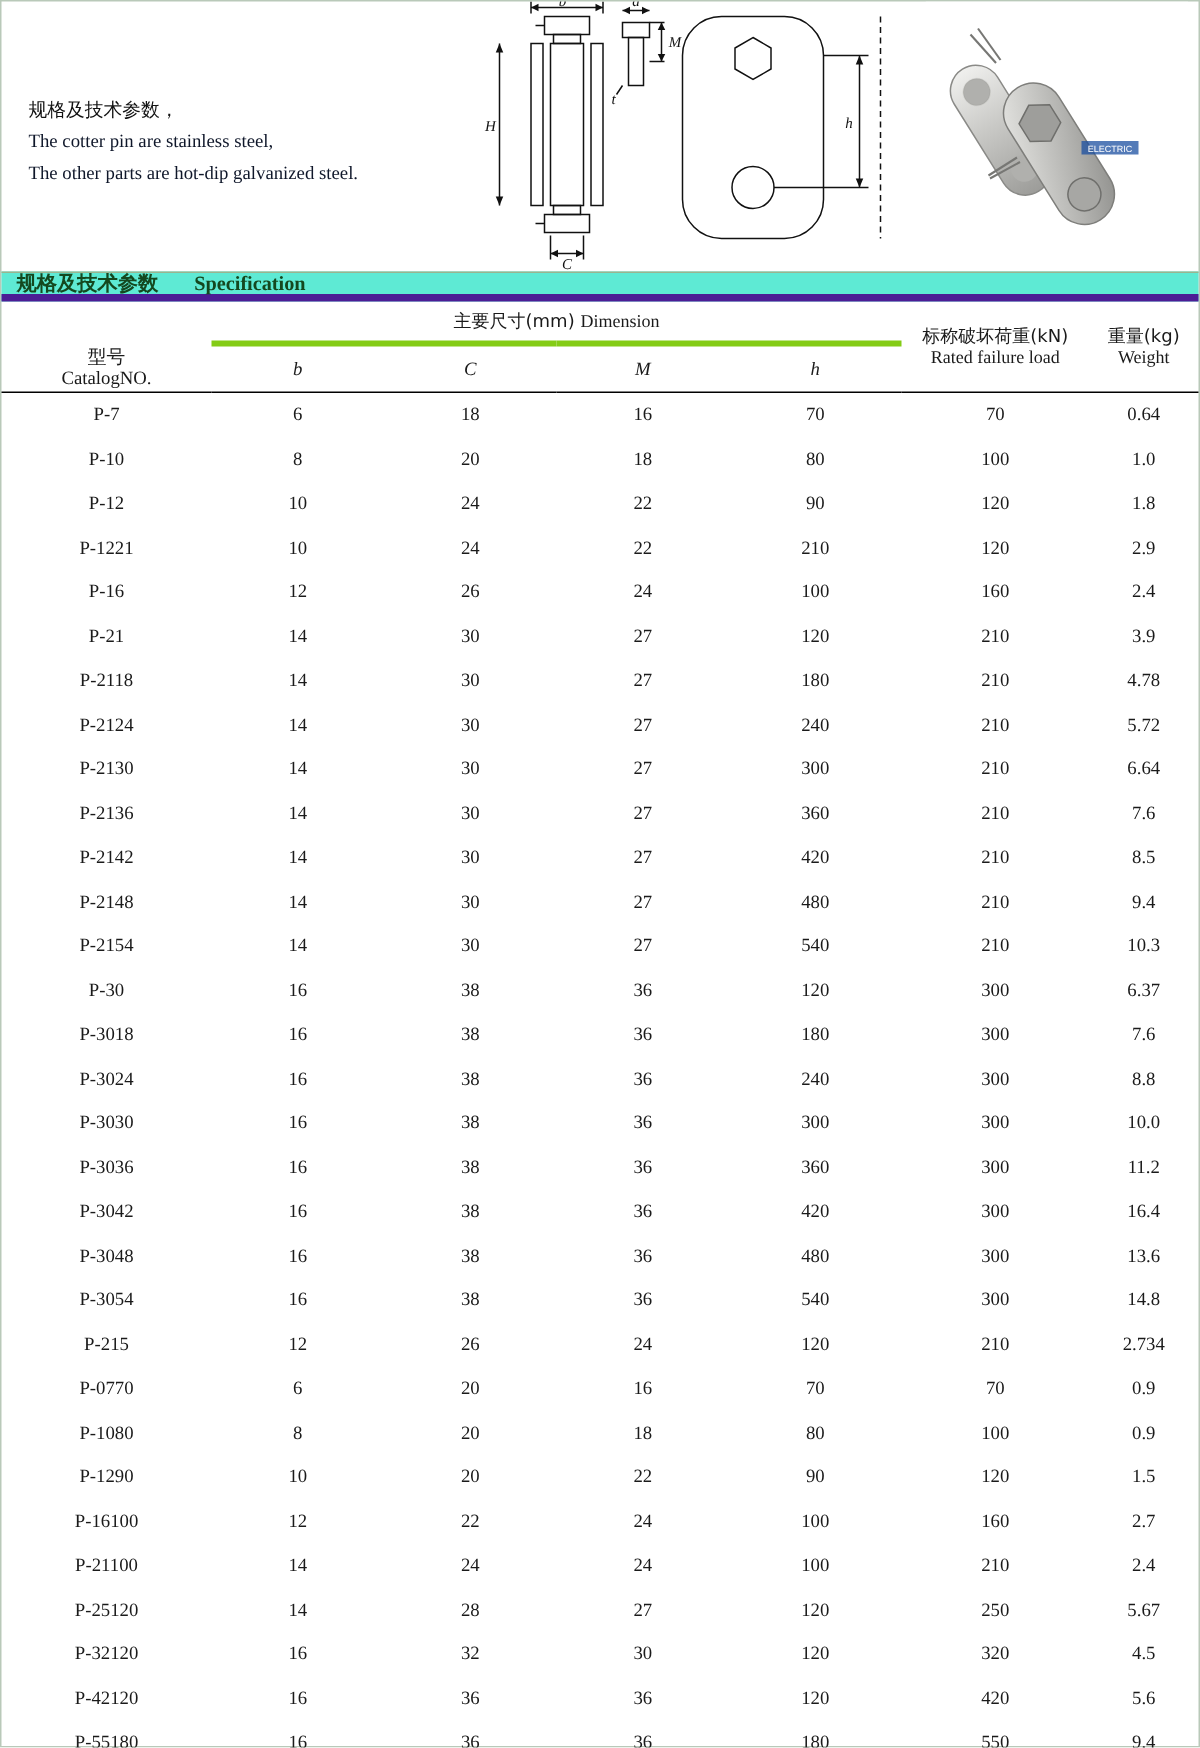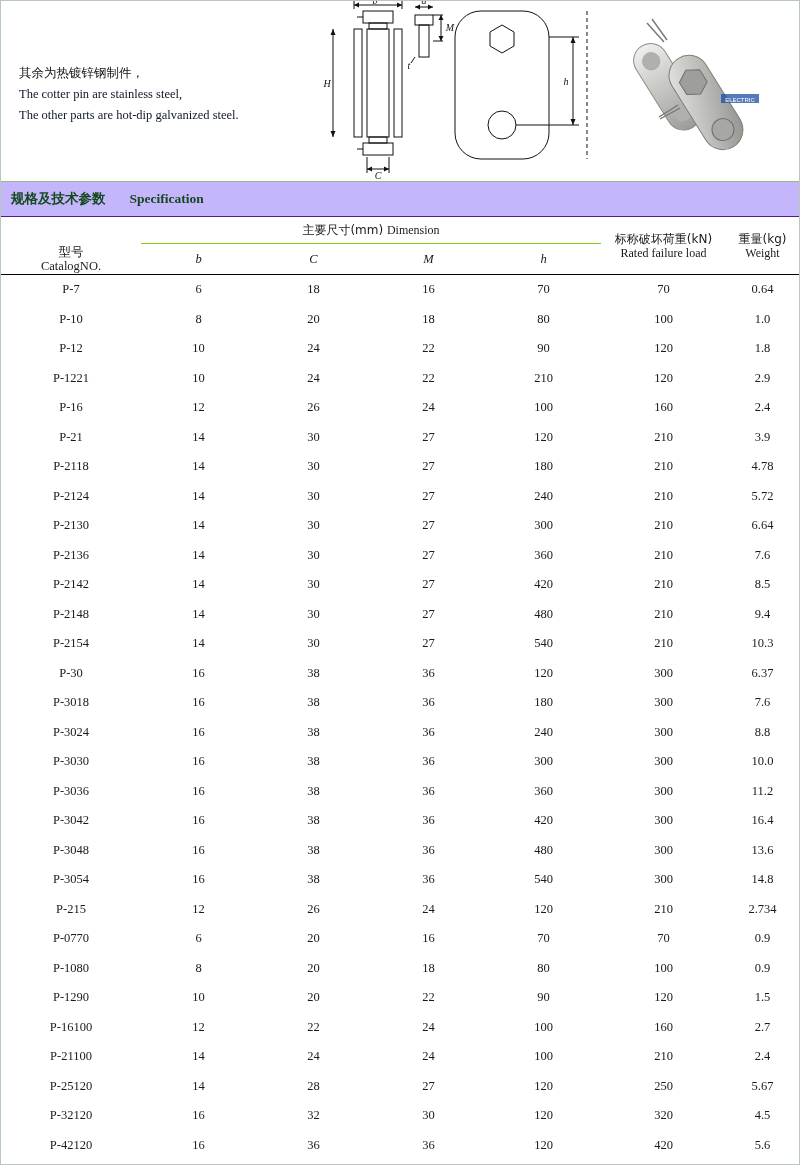--- a/index.html
+++ b/index.html
@@ -56,24 +56,24 @@
   }
   .photo-wrap {
     position: relative;
     width: 175px;
     height: 175px;
     margin-left: 6px;
   }
 
   
   .spec-bar {
-    background: #c4b5fd;
+    background: #5eead4;
     border-top: 1px solid #9ab48f;
-    border-bottom: 1px solid #4c1d95;
-    height: 36px;
+    border-bottom: 5px solid #4c1d95;
+    height: 20px;
     display: flex;
     align-items: center;
     padding-left: 10px;
     box-sizing: border-box;
   }
   .spec-bar .cn {
     font-family: "DejaVu Sans", sans-serif;
     font-size: 13.5px;
     font-weight: bold;
     color: #14481f;
@@ -133,21 +133,21 @@
     font-size: 11.5px;
     font-style: normal;
   }
   .two-line .cn {
     font-family: "DejaVu Sans", sans-serif;
   }
   .two-line .en {
     font-family: "Liberation Serif", serif;
   }
   .hdr-line {
-    border-bottom: 1px solid #84cc16;
+    border-bottom: 4px solid #84cc16;
   }
   tbody tr td {
     height: 29.5px;
     vertical-align: middle;
     font-size: 12.5px;
     font-family: "Liberation Serif", serif;
   }
   td.col-cat {
     text-align: left;
     padding-left: 12px;
@@ -157,21 +157,21 @@
   }
 </style>
 </head>
 <body>
 
 <div class="page">
 
   <div class="top-section">
 
     <div class="notes">
-      <div class="cn-line">其余为热镀锌钢制件，</div>
+      <div class="cn-line">规格及技术参数，</div>
       <div class="en-line">The cotter pin are stainless steel,</div>
       <div class="en-line">The other parts are hot-dip galvanized steel.</div>
     </div>
 
     <div class="drawings">
       <svg width="300" height="180" viewBox="0 0 300 180">
         <g stroke="#111" fill="none" stroke-width="1">
 
           <rect x="52" y="10" width="30" height="12"></rect>
           <rect x="58" y="22" width="18" height="6"></rect>

